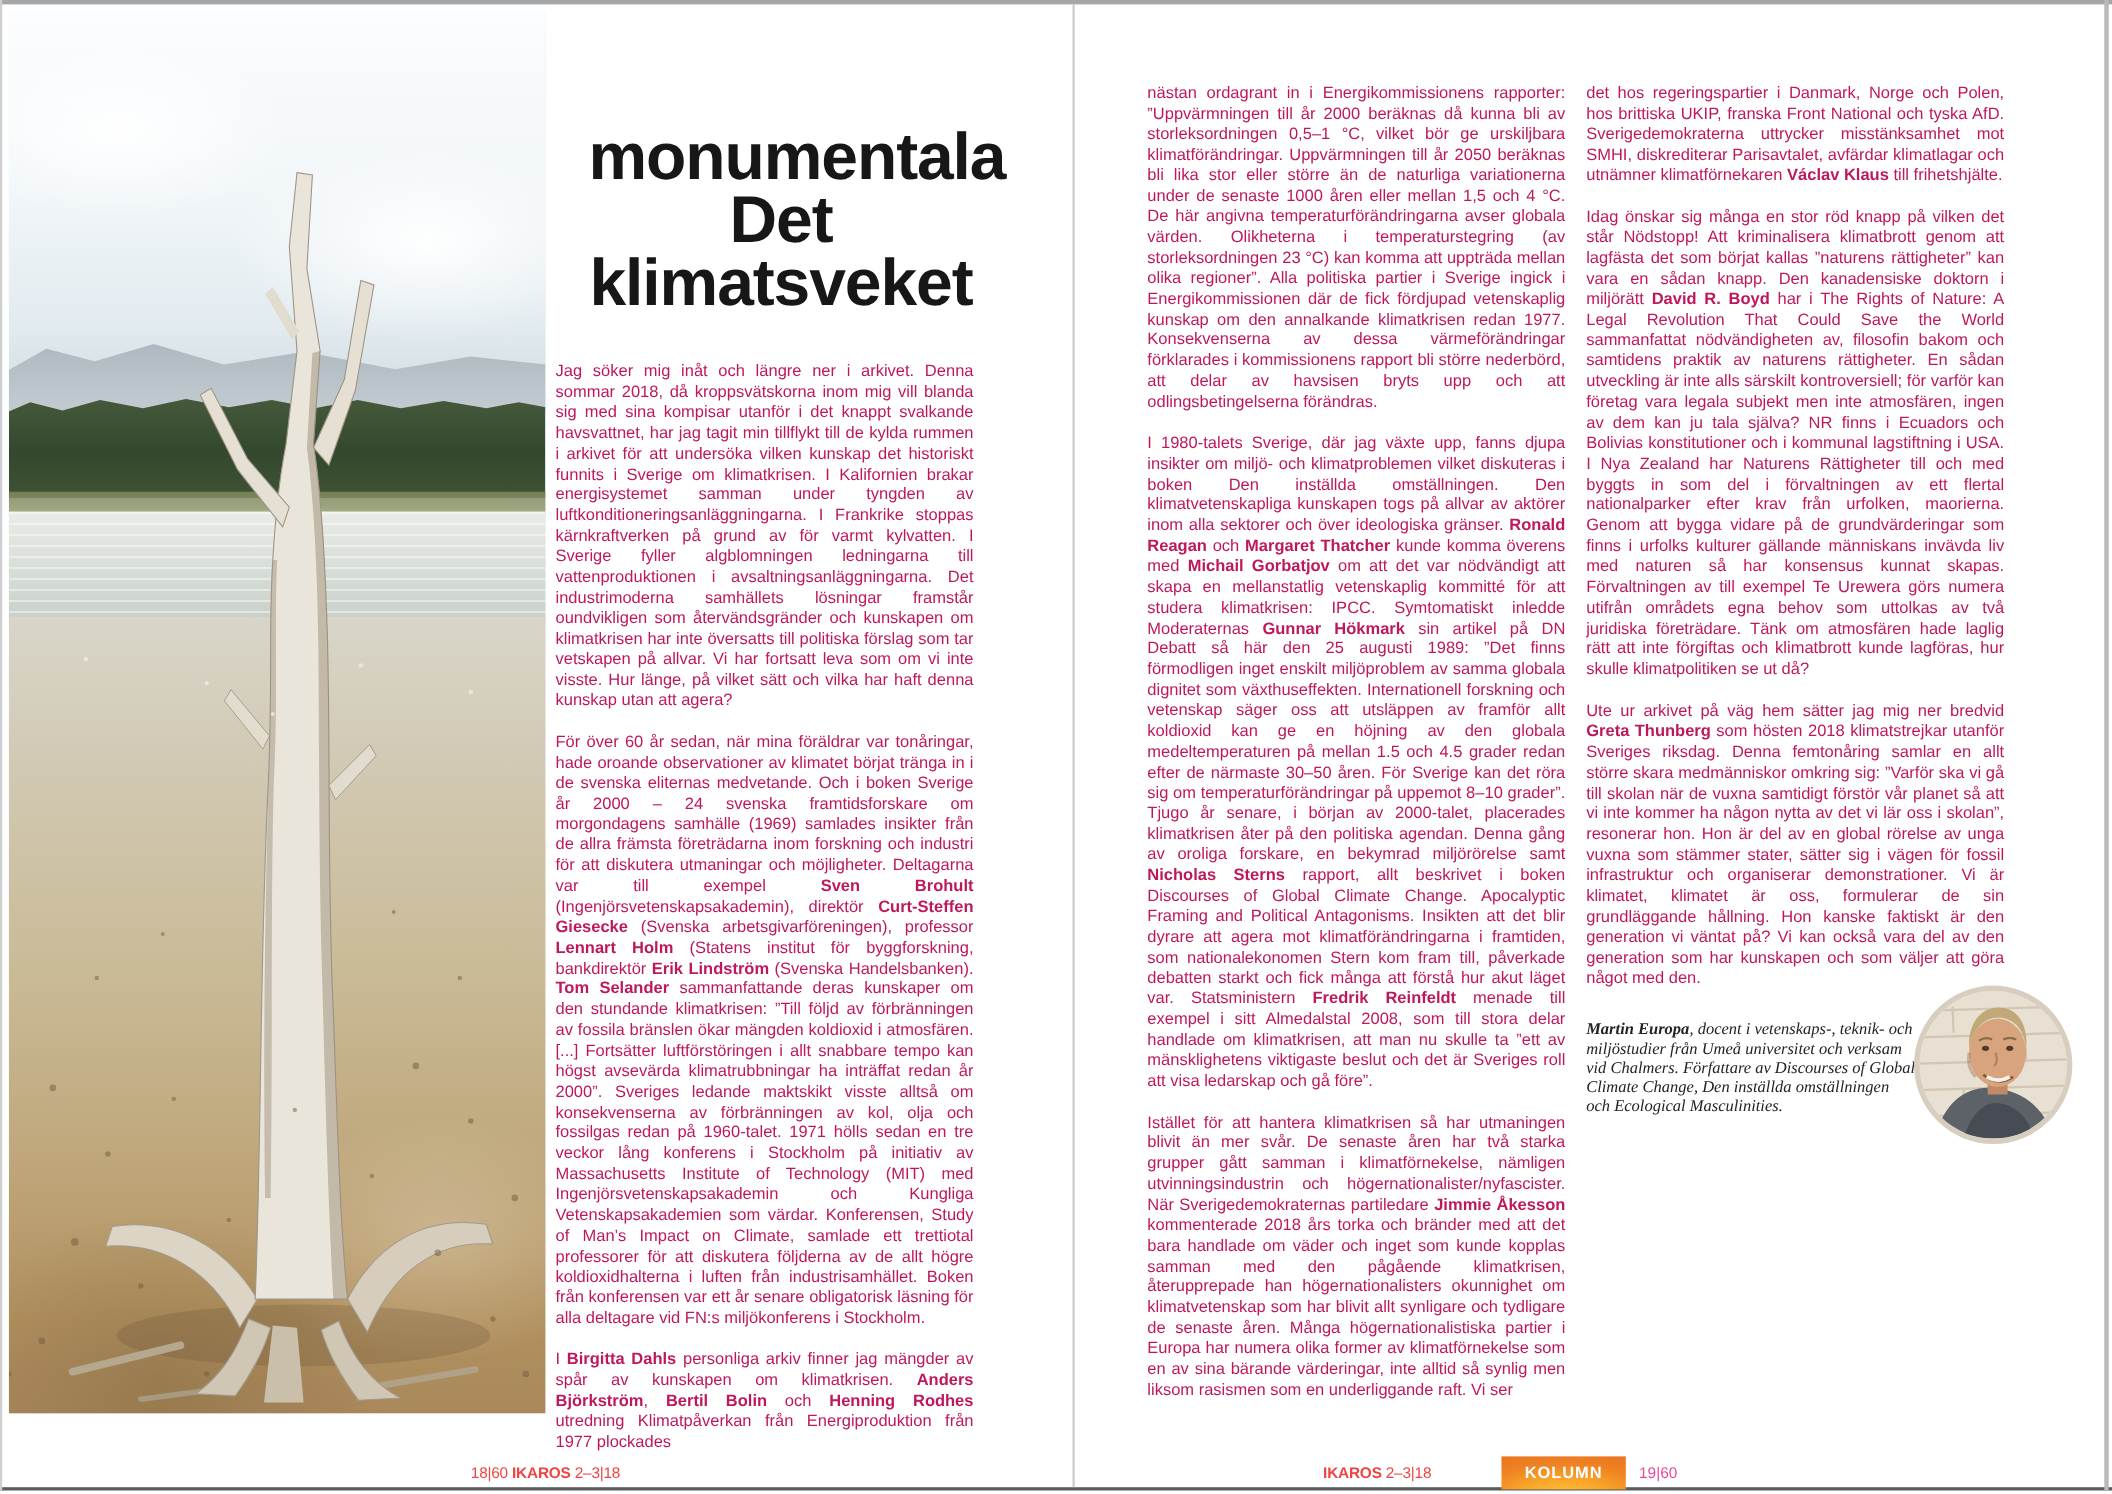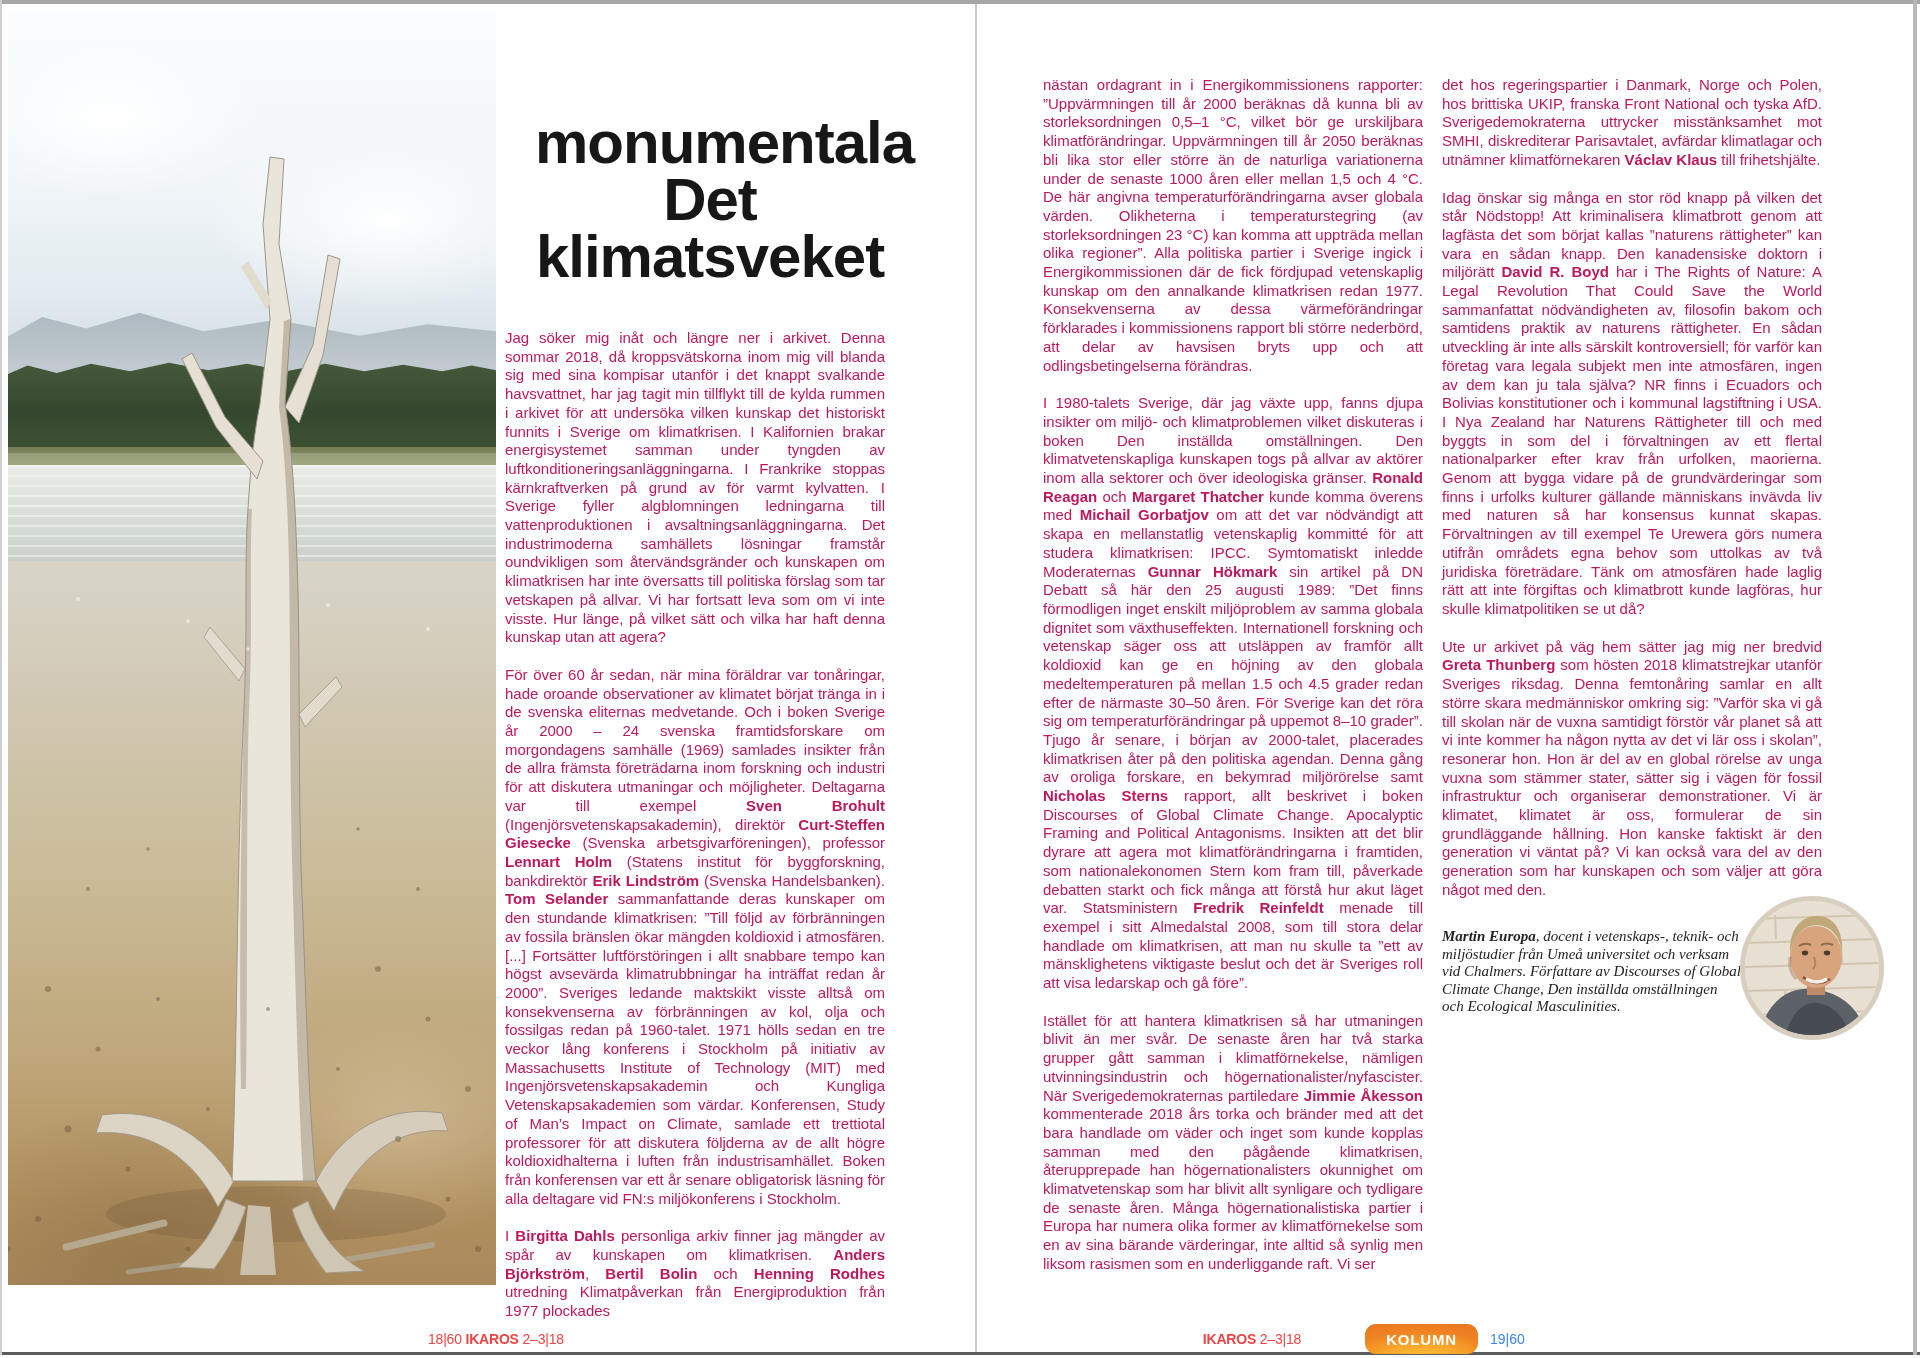--- a/index.html
+++ b/index.html
@@ -54,22 +54,22 @@
   .author-photo svg{display:block;width:134px;height:134px;}
 
   
   .footer{position:absolute;top:1331px;font-size:14px;letter-spacing:-.2px;color:#ef4444;white-space:nowrap;}
   .footer .mag{font-weight:bold;}
   .footer-left{left:428px;}
   .footer-right-label{left:1152px;width:200px;text-align:center;}
   .kolumn-badge{position:absolute;left:1365px;top:1324px;width:113px;height:30px;
        display:flex;align-items:center;justify-content:center;
        color:#ffffff;font-weight:bold;font-size:15px;letter-spacing:.8px;
-       background:radial-gradient(110% 150% at 50% 118%,#ffc43c 0%,#f9a62a 32%,#ef8322 62%,#e86f1e 100%);border-radius:11px;}
-  .page-num-right{position:absolute;left:1490px;top:1331px;font-size:14px;color:#3b82f6;}
+       background:radial-gradient(110% 150% at 50% 118%,#ffc43c 0%,#f9a62a 32%,#ef8322 62%,#e86f1e 100%);}
+  .page-num-right{position:absolute;left:1490px;top:1331px;font-size:14px;color:#ec4899;}
 </style>
 </head>
 <body>
 
 <div class="spread">
 
   <div class="b-top"></div>
   <div class="b-bottom"></div>
   <div class="b-left"></div>
   <div class="b-right"></div>

